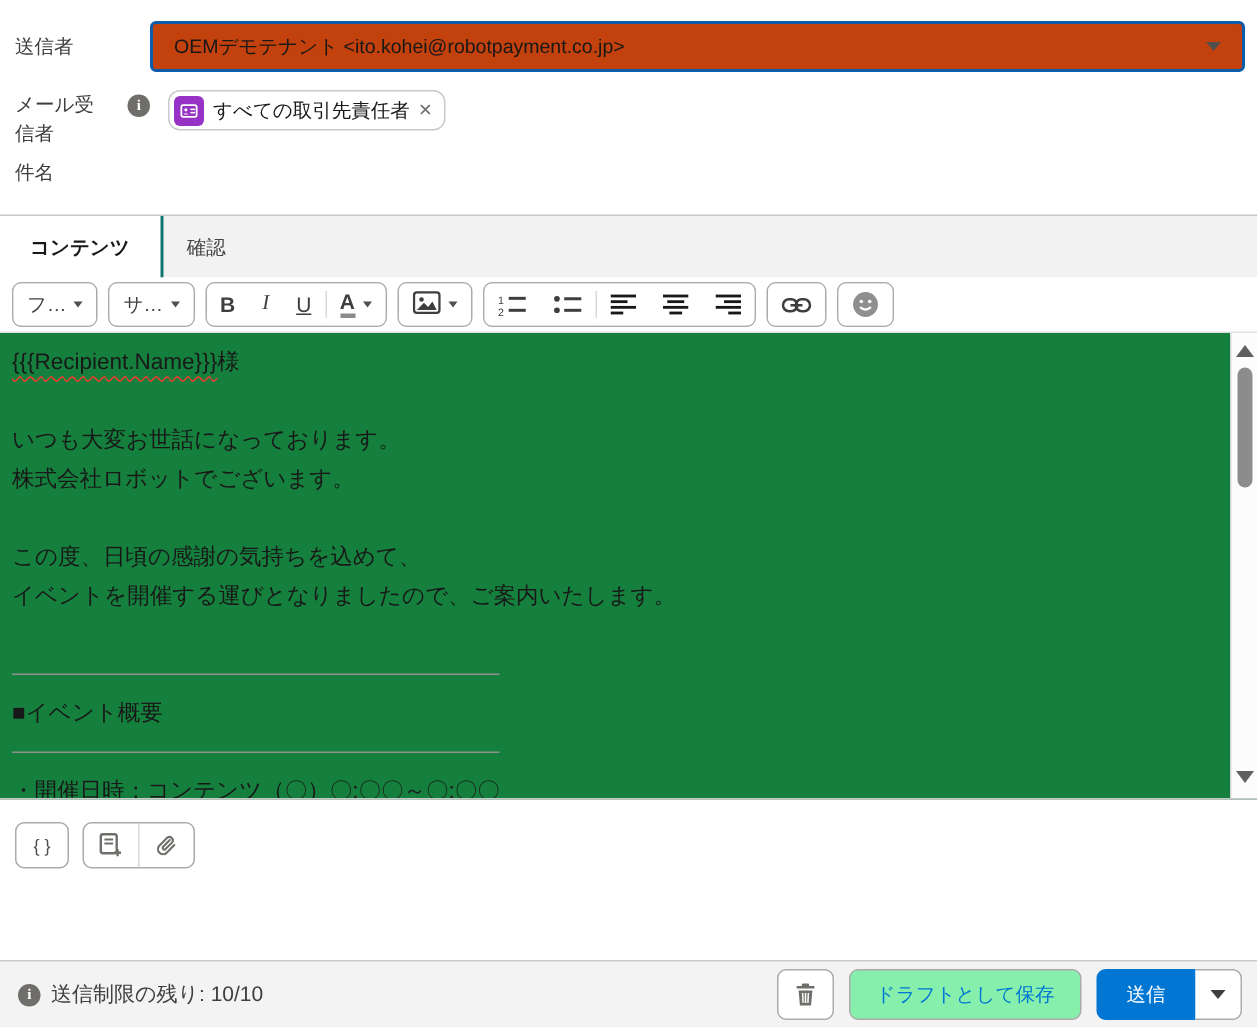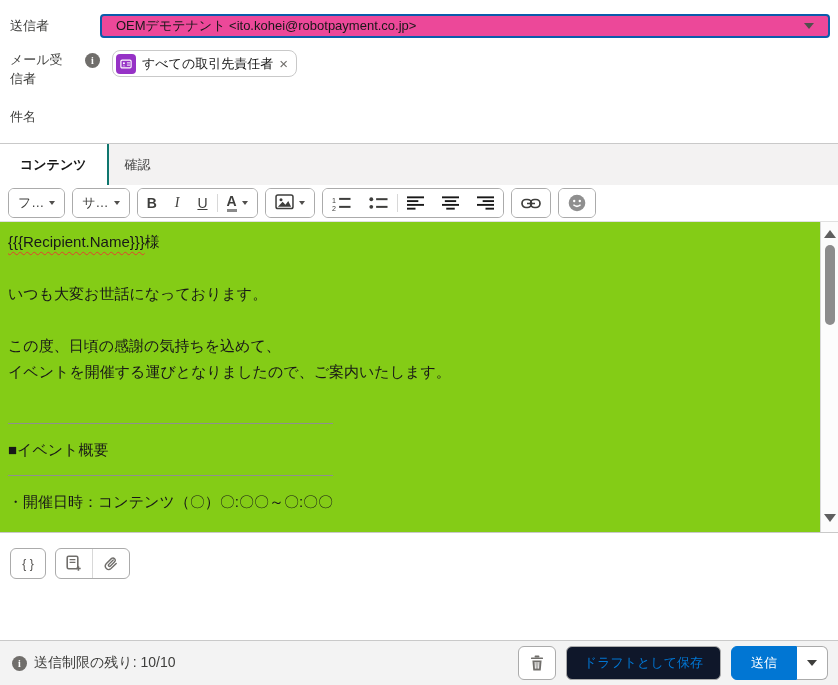--- a/index.html
+++ b/index.html
@@ -10,53 +10,53 @@
   
   .hdr { height: 45px; flex: 0 0 45px; display: flex; align-items: center; justify-content: center; border-bottom: 1px solid #c9c9c9; }
   .hdr-title { font-size: 16px; color: #181818; }
 
   
   .form { flex: 0 0 143px; padding: 0 8px 0 10px; }
   .frow { display: flex; }
   .flabel { width: 90px; flex: 0 0 90px; font-size: 13px; color: #3e3e3c; padding-top: 2px; }
   .row-sender { margin-top: 14px; align-items: center; }
   .row-sender .flabel { padding-top: 0; }
-  .sel { flex: 1; height: 24px; border: 2px solid var(--focus-blue, #0b5cab); border-radius: 4px; display: flex; align-items: center; padding: 0 14px; background: #ec4899; cursor: pointer; }
+  .sel { flex: 1; height: 34px; border: 2px solid var(--focus-blue, #0b5cab); border-radius: 4px; display: flex; align-items: center; padding: 0 14px; background: #c2410c; cursor: pointer; }
   .sel-val { font-size: 13px; color: #181818; flex: 1; }
   .caret-down { width: 0; height: 0; border-left: 5px solid transparent; border-right: 5px solid transparent; border-top: 6px solid #514f4d; }
   .row-recip { margin-top: 12px; }
   .label-wrap { width: 90px; flex: 0 0 90px; display: flex; gap: 21px; }
   .label-wrap .flabel2 { width: 56px; font-size: 13px; color: #3e3e3c; line-height: 19px; }
   .info-circle { width: 15px; height: 15px; border-radius: 50%; background: #706e6b; color: #fff; font-size: 10px; font-weight: bold; display: flex; align-items: center; justify-content: center; margin-top: 3px; flex: 0 0 15px; font-family: "Liberation Serif", serif; }
   .pill { margin-left: 12px; height: 27px; border: 1px solid #c9c9c9; border-radius: 8px; background: #fff; display: inline-flex; align-items: center; padding: 0 8px 0 3px; gap: 6px; cursor: pointer; }
   .pill-icon { width: 20px; height: 20px; border-radius: 4px; background: var(--pill-icon, #9632c6); display: flex; align-items: center; justify-content: center; }
   .pill-text { font-size: 13px; color: #181818; }
   .pill-x { font-size: 15px; color: #706e6b; cursor: pointer; line-height: 1; }
-  .row-subject { margin-top: 18px; align-items: flex-start; }
+  .row-subject { margin-top: 6px; align-items: flex-start; }
   .txtin { flex: 1; height: 32px; border: 1px solid #aeaeae; border-radius: 4px; padding: 0 12px; font-size: 13px; color: #181818; font-family: "Liberation Sans", "DejaVu Sans", sans-serif; background: #fff; }
 
   
   .tabs { flex: 0 0 42px; display: flex; background: #f3f2f2; border-top: 1px solid #c9c9c9; }
   .tab { display: flex; align-items: center; padding: 0 20px; font-size: 13px; cursor: pointer; }
   .tab.active { background: #fff; font-weight: bold; color: #181818; border-right: 2px solid #0f766e; }
   .tab.inactive { color: #444; padding: 0 16px; }
 
   
   .toolbar { flex: 0 0 37px; display: flex; align-items: center; padding: 0 8px; gap: 7px; background: #fff; border-bottom: 1px solid #e0e0e0; }
   .tb-group { display: flex; align-items: stretch; border: 1px solid #ababab; border-radius: 6px; height: 30px; background: #fff; overflow: hidden; }
   .tb-btn { display: flex; align-items: center; gap: 5px; padding: 0 9px; cursor: pointer; background: #fff; border: none; font-size: 13px; color: #3e3e3c; }
   .tb-sep { width: 1px; background: #d8d8d8; margin: 5px 0; }
   .tb-caret { width: 0; height: 0; border-left: 3.5px solid transparent; border-right: 3.5px solid transparent; border-top: 4.5px solid #514f4d; }
   .b-bold { font-weight: bold; font-size: 14px; }
   .b-italic { font-style: italic; font-family: "Liberation Serif", serif; font-size: 14px; }
   .b-under { text-decoration: underline; font-size: 14px; }
   .b-color { font-size: 14px; font-weight: bold; border-bottom: 3px solid #8a8a8a; line-height: 1.05; }
 
   
-  .editor { flex: 0 0 311px; position: relative; background: #84cc16; border-bottom: 1px solid #c9c9c9; overflow: hidden; cursor: text; }
+  .editor { flex: 0 0 311px; position: relative; background: #15803d; border-bottom: 1px solid #c9c9c9; overflow: hidden; cursor: text; }
   .ed-content { padding: 7px 30px 0 8px; font-size: 15px; line-height: 26px; color: #181818; }
   .ed-line { min-height: 26px; }
   .spacer { height: 26px; }
   .squiggly { text-decoration: underline; text-decoration-style: wavy; text-decoration-color: #e53e30; text-decoration-thickness: 1px; text-underline-offset: 4px; }
   .ed-hr { width: 325px; border-top: 1px solid #8f8f8f; margin: 12px 0 13px 0; }
 
   
   .scrollbar { position: absolute; top: 0; right: 0; bottom: 0; width: 18px; background: #fcfcfc; border-left: 1px solid #d8d8d8; display: flex; flex-direction: column; align-items: center; }
   .sb-up { margin-top: 8px; width: 0; height: 0; border-left: 6px solid transparent; border-right: 6px solid transparent; border-bottom: 8px solid #5f5f5f; cursor: pointer; }
   .sb-thumb { margin-top: 7px; width: 10px; height: 80px; border-radius: 6px; background: #8c8c8c; cursor: grab; }
@@ -68,21 +68,21 @@
   .ib-group { height: 31px; border: 1px solid #ababab; border-radius: 6px; background: #fff; display: flex; align-items: stretch; overflow: hidden; }
   .ib-group .ib-in { width: 36px; display: flex; align-items: center; justify-content: center; cursor: pointer; }
   .ib-div { width: 1px; background: #d8d8d8; }
 
   
   .footer { flex: 0 0 45px; margin-top: auto; background: #f3f3f3; border-top: 1px solid #c9c9c9; display: flex; align-items: center; padding: 0 10px 0 12px; }
   .foot-left { display: flex; align-items: center; gap: 7px; }
   .foot-text { font-size: 14px; color: #3e3e3c; }
   .foot-right { margin-left: auto; display: flex; align-items: center; gap: 10px; }
   .btn-trash { width: 38px; height: 34px; border: 1px solid #ababab; border-radius: 6px; background: #fff; display: flex; align-items: center; justify-content: center; cursor: pointer; }
-  .btn-draft { height: 34px; border: 1px solid #ababab; border-radius: 6px; background: #0f172a; color: var(--accent-blue, #0176d3); font-size: 13px; padding: 0 17px; cursor: pointer; display: flex; align-items: center; }
+  .btn-draft { height: 34px; border: 1px solid #ababab; border-radius: 6px; background: #86efac; color: var(--accent-blue, #0176d3); font-size: 13px; padding: 0 17px; cursor: pointer; display: flex; align-items: center; }
   .send-group { display: flex; align-items: center; }
   .btn-send { height: 34px; background: var(--accent-blue, #0176d3); color: #fff; font-size: 13px; border: 1px solid var(--accent-blue, #0176d3); border-radius: 6px 0 0 6px; padding: 0 19px; cursor: pointer; display: flex; align-items: center; }
   .btn-send-more { height: 34px; width: 31px; background: #fff; border: 1px solid #ababab; border-left: none; border-radius: 0 6px 6px 0; display: flex; align-items: center; justify-content: center; cursor: pointer; }
 </style>
 </head>
 <body>
 
 <div class="app">
 
 
@@ -234,20 +234,21 @@
 
   </div>
 
   <div class="editor">
     <div class="ed-content">
       <div class="ed-line">
         <span class="squiggly">{{{Recipient.Name}}}</span><span>様</span>
       </div>
       <div class="spacer"></div>
       <div class="ed-line">いつも大変お世話になっております。</div>
+      <div class="ed-line">株式会社ロボットでございます。</div>
       <div class="spacer"></div>
       <div class="ed-line">この度、日頃の感謝の気持ちを込めて、</div>
       <div class="ed-line">イベントを開催する運びとなりましたので、ご案内いたします。</div>
       <div class="spacer"></div>
       <div class="ed-hr"></div>
       <div class="ed-line">■イベント概要</div>
       <div class="ed-hr"></div>
       <div class="ed-line">・開催日時：コンテンツ（〇）〇:〇〇～〇:〇〇</div>
 
     </div>

